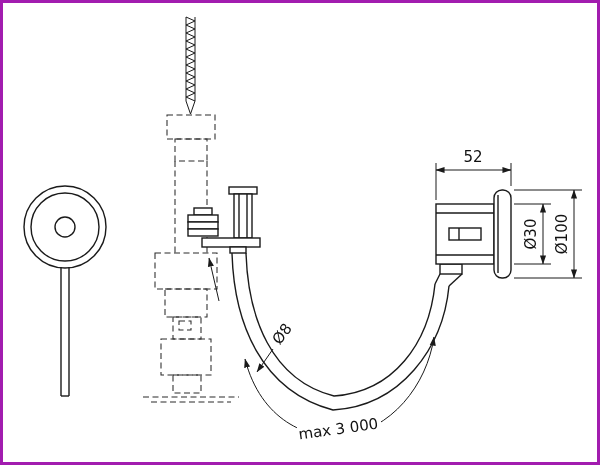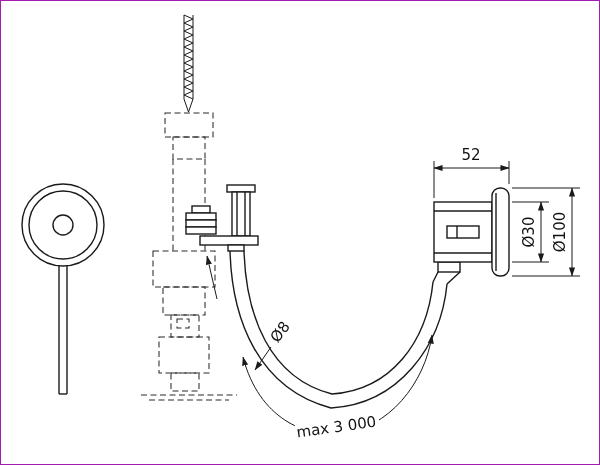--- a/index.html
+++ b/index.html
@@ -6,21 +6,21 @@
     margin: 0;
     padding: 0;
     background: #ffffff;
     font-family: "DejaVu Sans", "Liberation Sans", sans-serif;
   }
   .canvas {
     position: relative;
     width: 600px;
     height: 465px;
     background: #ffffff;
-    border: 1px solid #a21caf;
+    border: 3px solid #a21caf;
     box-sizing: border-box;
     overflow: hidden;
   }
   svg { display: block; }
   .solid   { stroke: #1a1a1a; stroke-width: 1.4; fill: none; }
   .solidf  { stroke: #1a1a1a; stroke-width: 1.4; fill: #ffffff; }
   .ghost   { stroke: #2a2a2a; stroke-width: 1.05; fill: none; stroke-dasharray: 6 3.5; }
   .dim     { stroke: #1a1a1a; stroke-width: 1; fill: none; }
   .dimtext { fill: #111111; font-size: 15px; font-family: "DejaVu Sans", "Liberation Sans", sans-serif; }
 </style>

